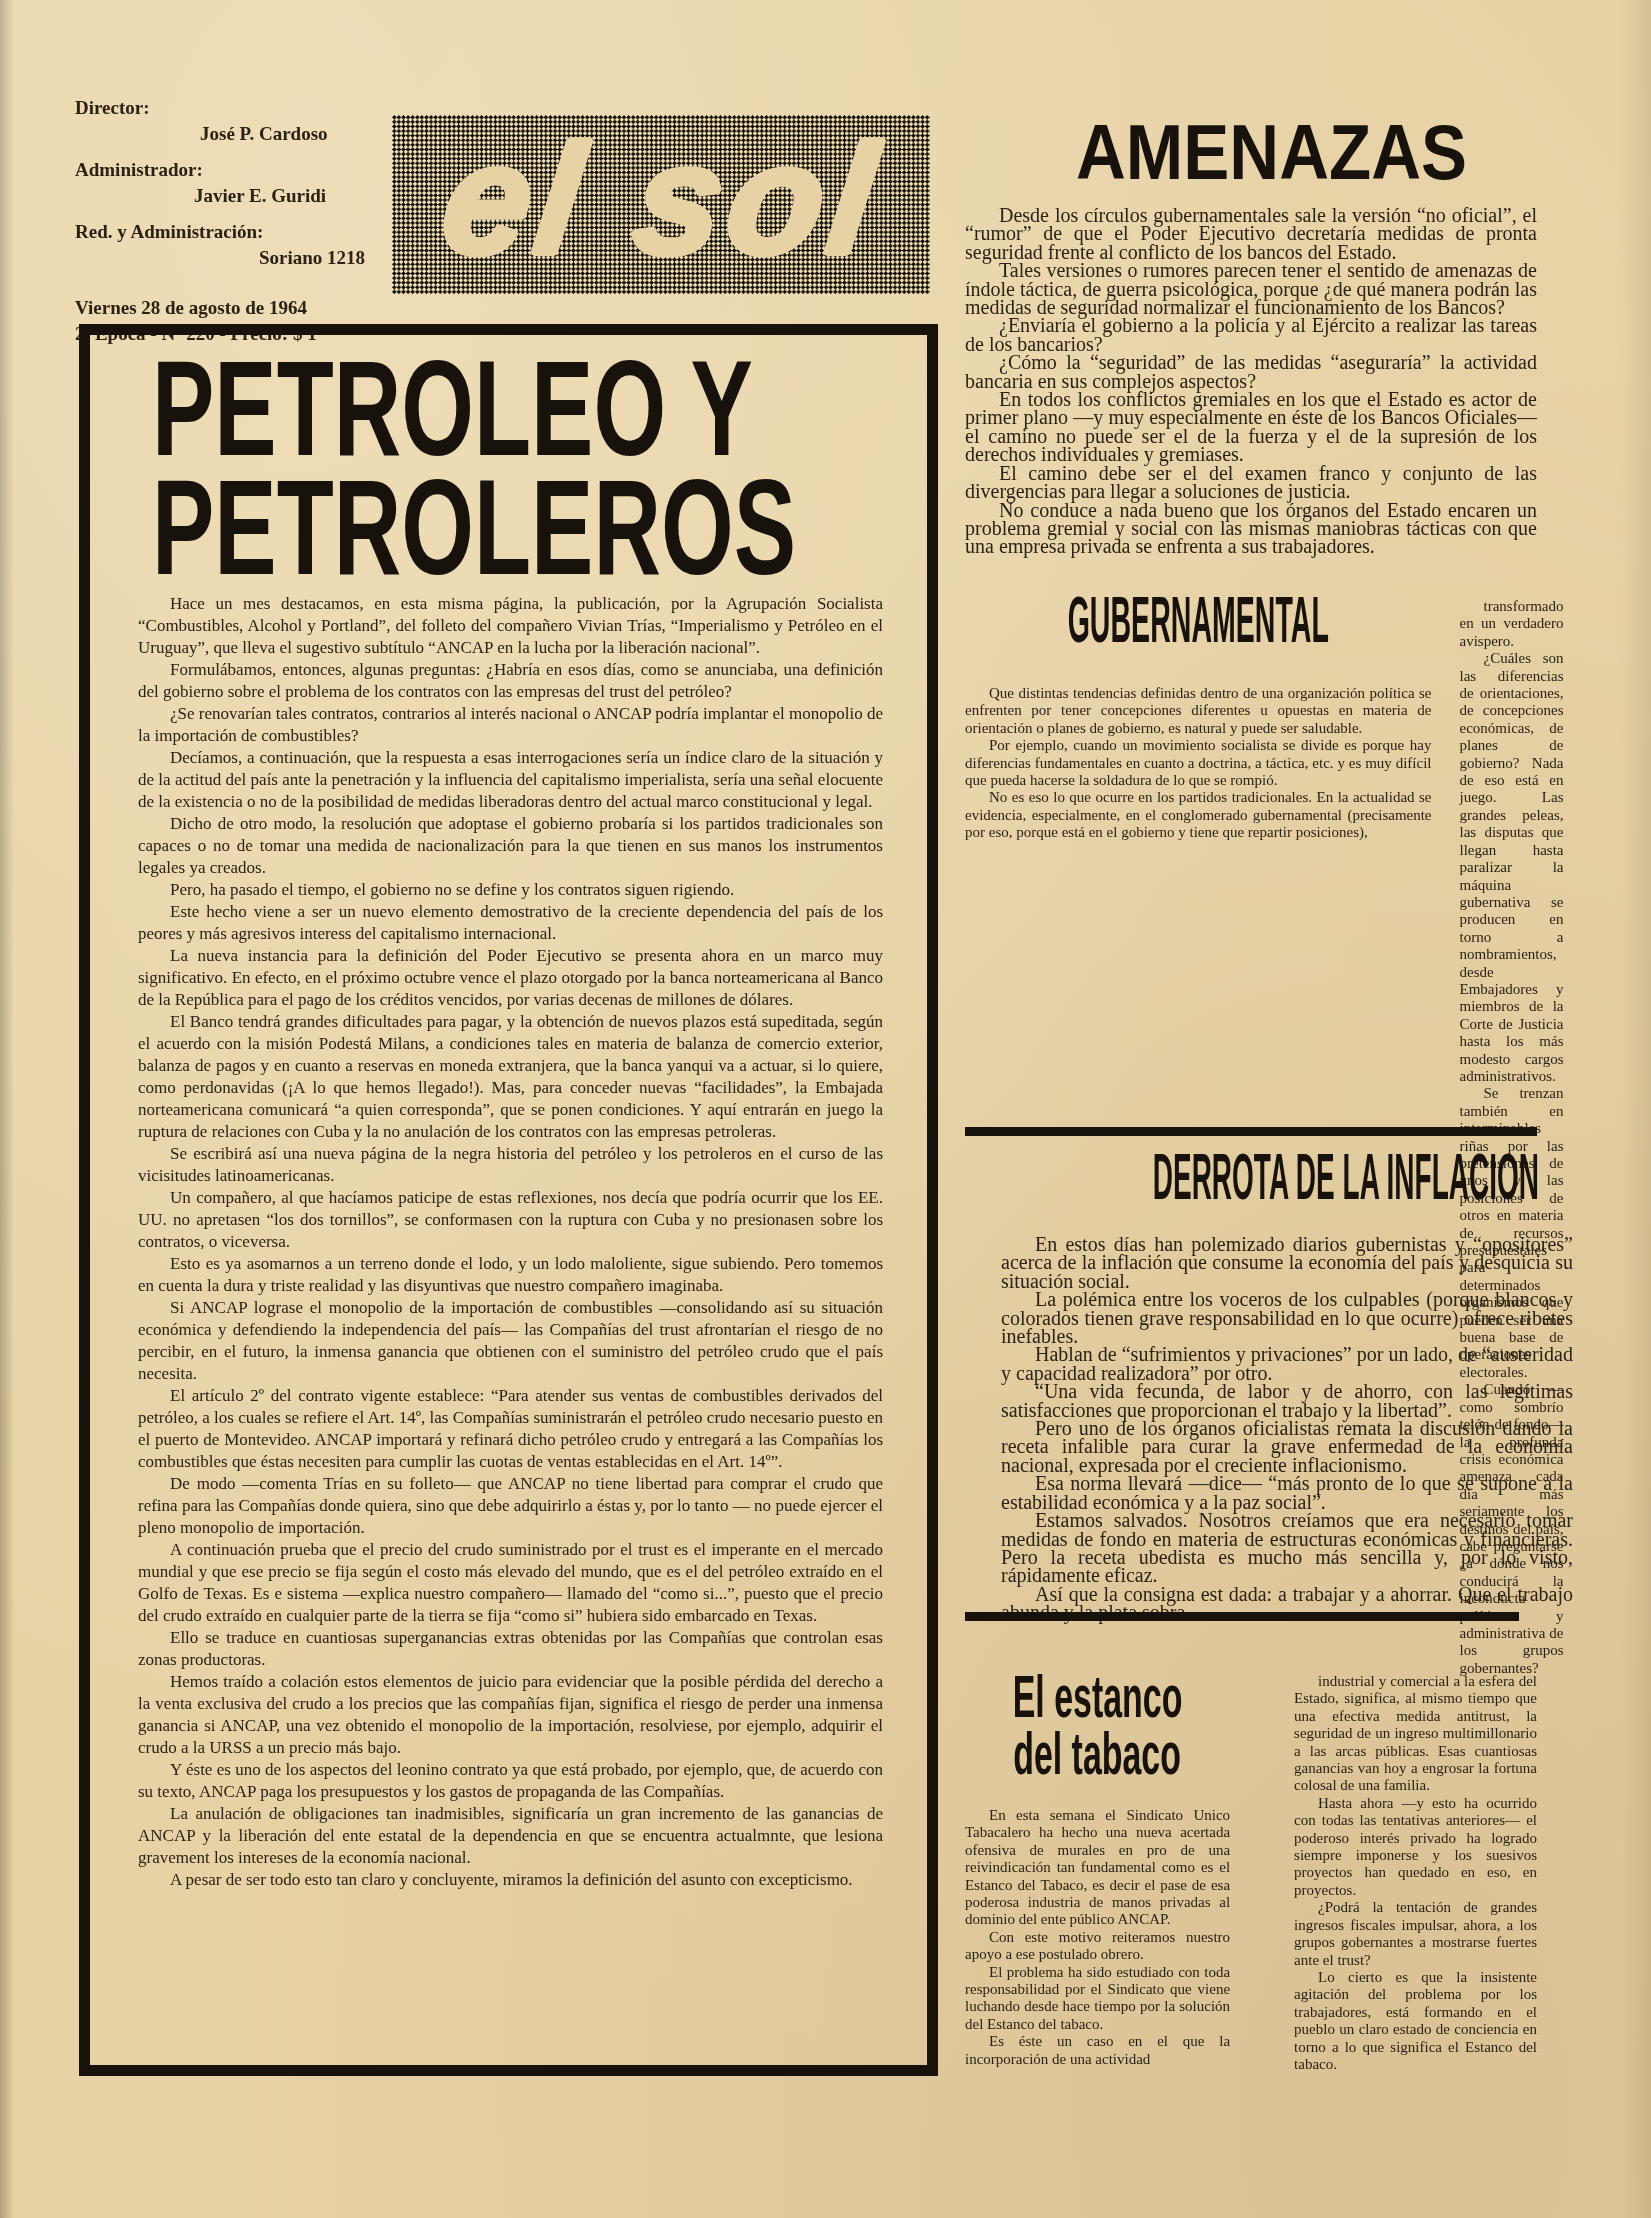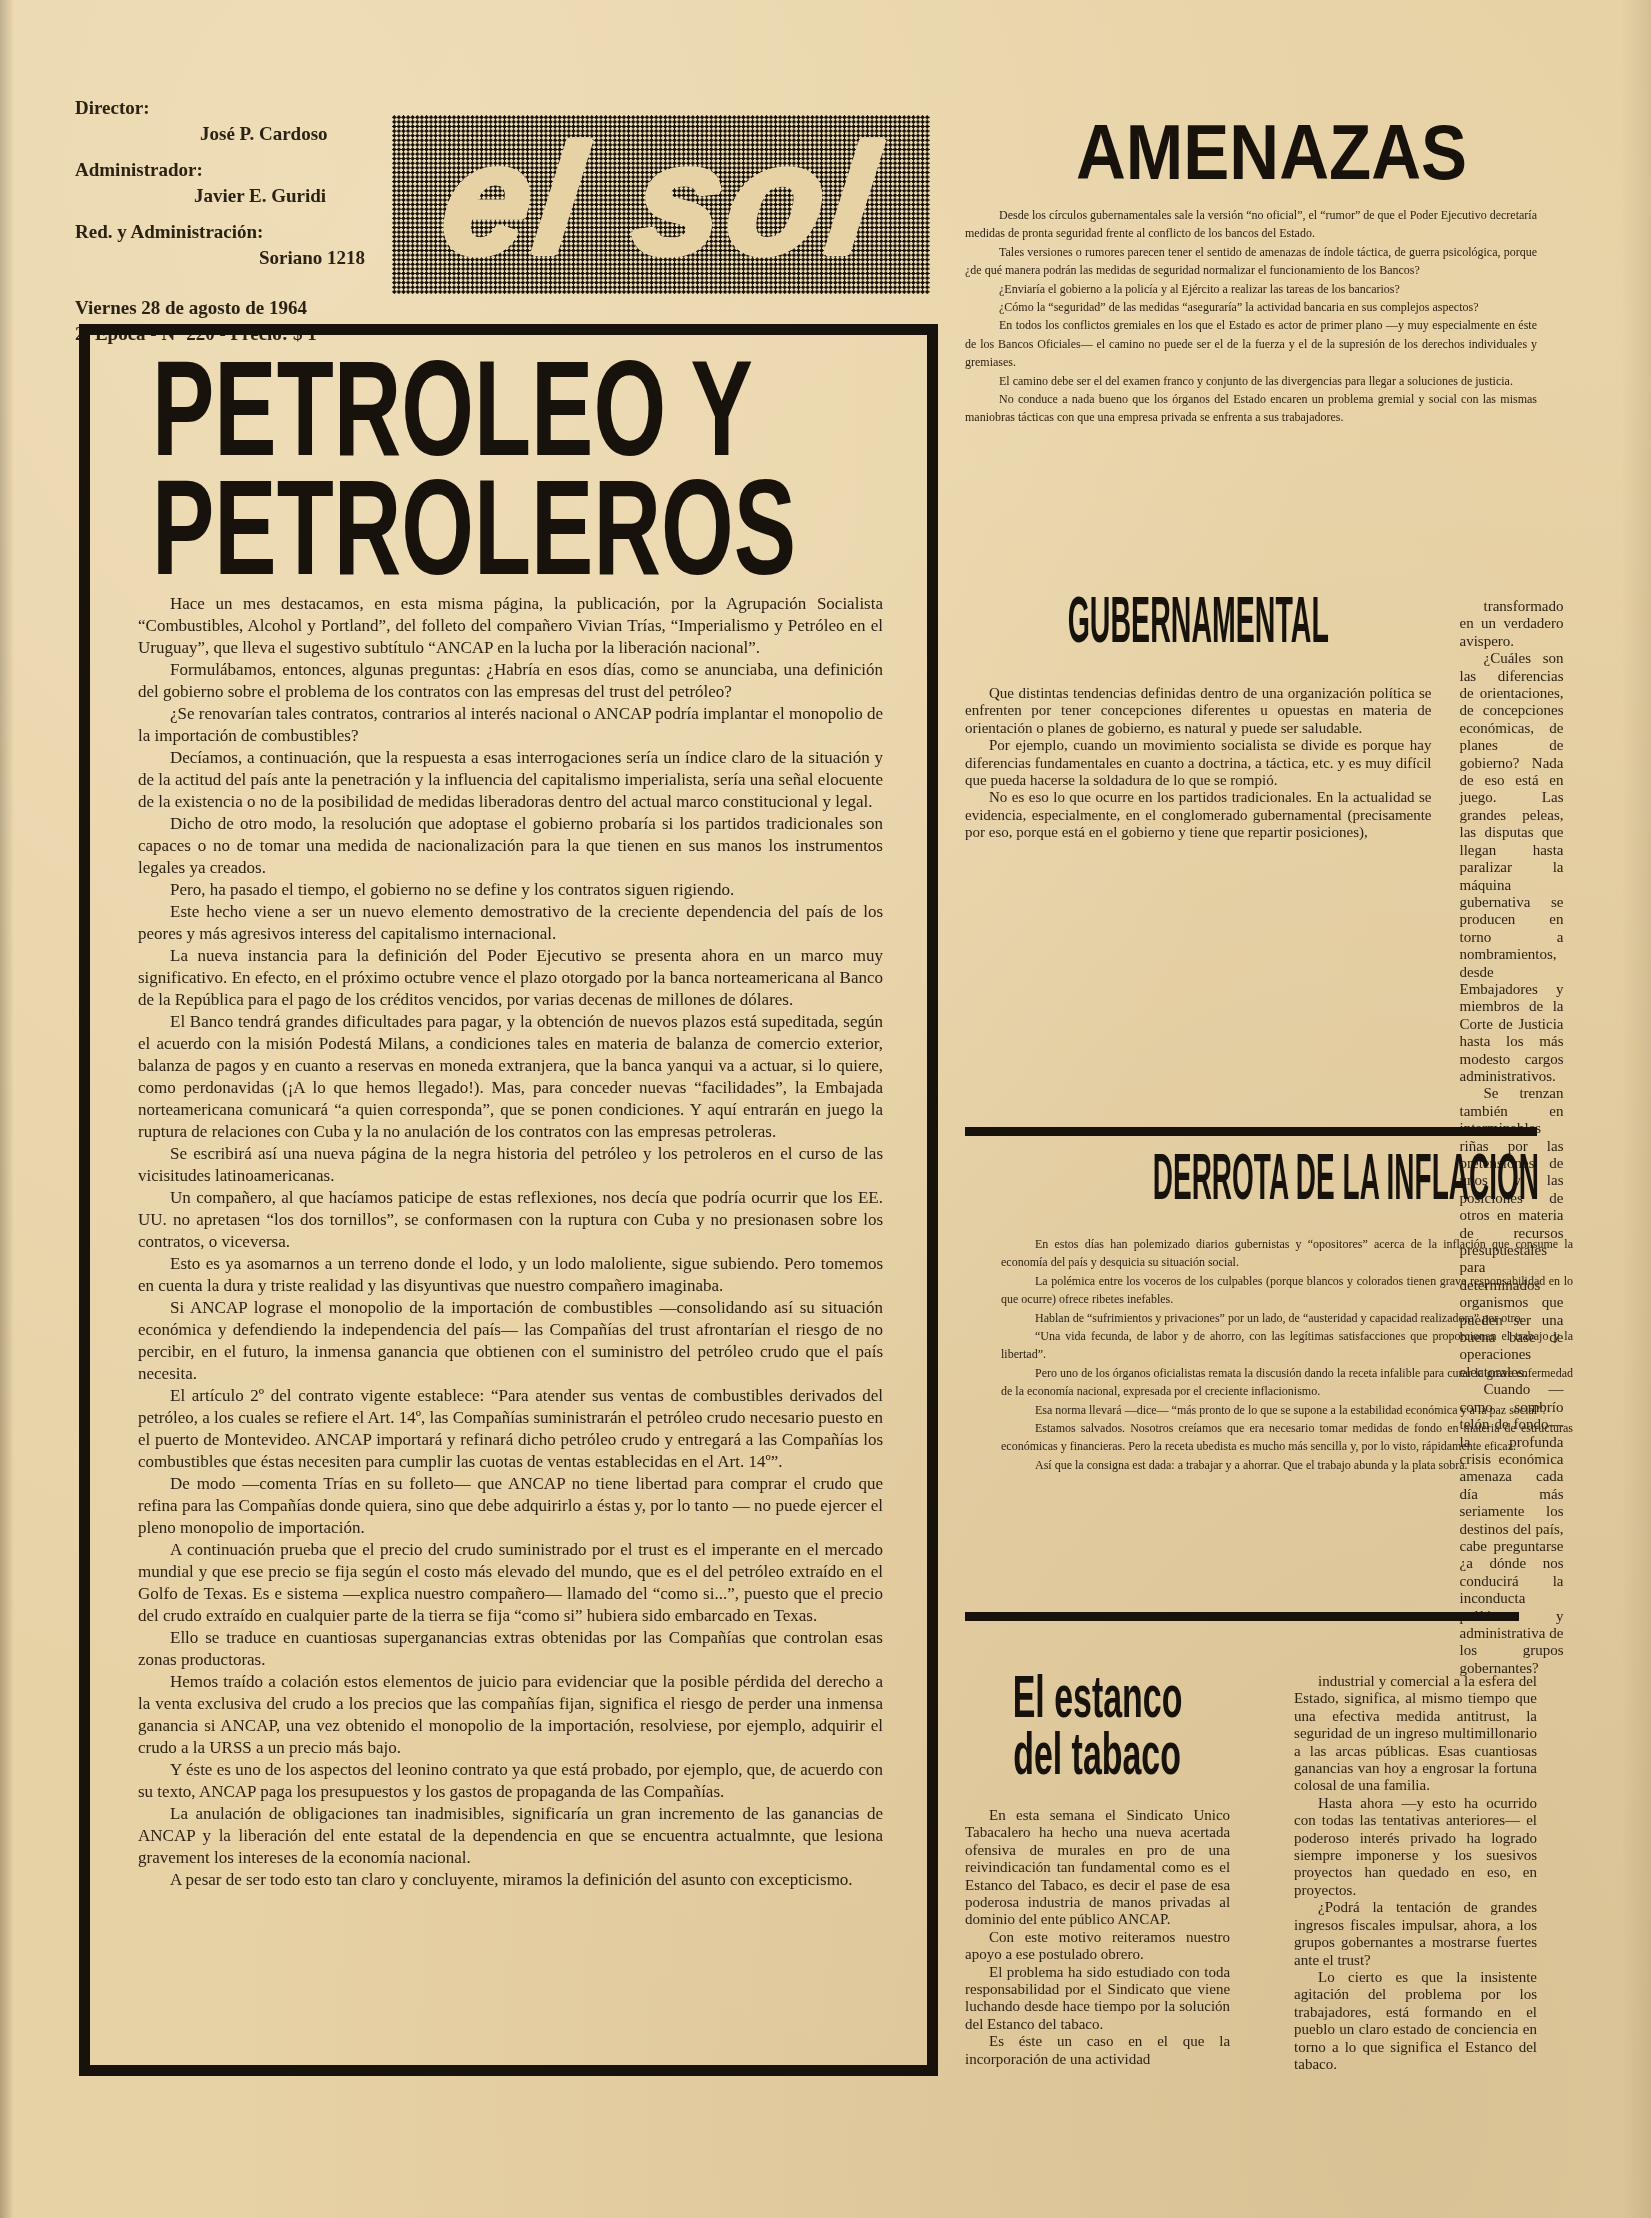--- a/index.html
+++ b/index.html
@@ -59,21 +59,21 @@
     position:absolute;left:79px;top:324px;width:859px;height:1752px;
     border:11px solid #17120c;box-sizing:border-box;
     padding:20px 44px 20px 48px;overflow:hidden;
   }
   .pbox-title{font-weight:bold;font-size:123px;line-height:119px;padding-left:14px;margin-bottom:26px;}
   .pbox-title .ln{display:block;}
   .pbox-title .ln span{display:inline-block;transform:scale(0.76,1.10);transform-origin:left bottom;white-space:nowrap;}
   .pbox-body p{margin:0;font-size:17px;line-height:22px;text-indent:32px;text-align:justify;}
   
   .sec{position:absolute;left:965px;width:572px;}
-  .body-wide p{margin:0;font-size:12px;line-height:18.4px;text-indent:34px;text-align:justify;}
+  .body-wide p{margin:0;font-size:20px;line-height:18.4px;text-indent:34px;text-align:justify;}
   .twocol{display:flex;gap:28px;}
   .twocol .col{flex:1;}
   .body-narrow p{margin:0;font-size:15px;line-height:17.4px;text-indent:24px;text-align:justify;}
   .rule{position:absolute;left:965px;width:572px;height:9px;background:#17120c;}
   .rule2w{width:554px;}
 </style>
 </head>
 <body>
 
 <div class="page">

